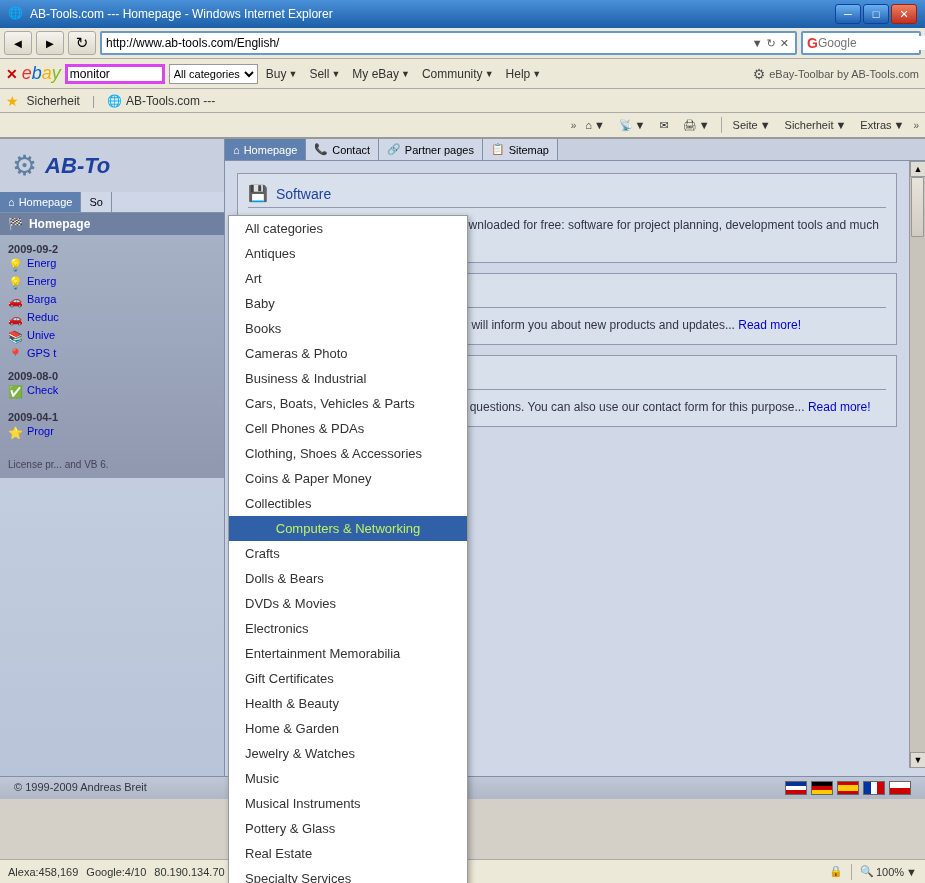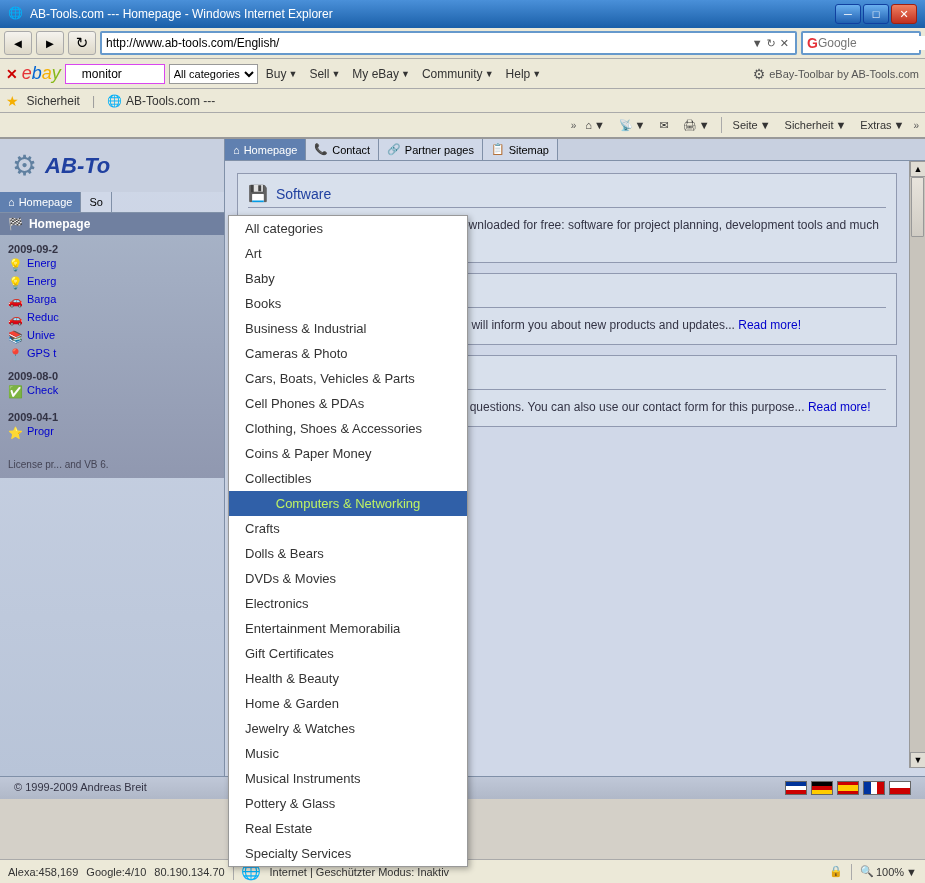--- a/index.html
+++ b/index.html
@@ -69,21 +69,21 @@
       height: 30px;
     }
     .ebay-close-btn { color: #cc0000; font-size: 14px; cursor: pointer; font-weight: bold; }
     .ebay-logo { font-size: 18px; font-weight: normal; color: #e53238; font-style: italic; }
     .ebay-logo span:nth-child(1) { color: #e53238; }
     .ebay-logo span:nth-child(2) { color: #0064d2; }
     .ebay-logo span:nth-child(3) { color: #f5af02; }
     .ebay-logo span:nth-child(4) { color: #86b817; }
     .ebay-search-input {
       width: 100px; height: 20px;
-      border: 1px solid #d946ef; padding: 0 16px; font-size: 12px;
+      border: 3px solid #d946ef; padding: 0 2px; font-size: 12px;
     }
     .cat-select {
       height: 20px; font-size: 11px; border: 1px solid #999;
       background: white; position: relative;
     }
     .ebay-nav-link {
       font-size: 12px; color: #333; cursor: pointer;
       padding: 2px 4px; display: flex; align-items: center; gap: 2px;
       white-space: nowrap;
     }
@@ -511,25 +511,26 @@
           <div class="scroll-thumb"></div>
         </div>
         <div class="scroll-btn">▼</div>
       </div>
     </div>
   </div>
 
   <div class="dropdown-overlay">
     <div class="dropdown-menu" id="dropdown-menu">
     <div class="dropdown-item">All categories</div>
+        <div class="dropdown-item">Antiques</div>
         <div class="dropdown-item">Art</div>
         <div class="dropdown-item">Baby</div>
         <div class="dropdown-item">Books</div>
+        <div class="dropdown-item">Cameras &amp; Photo</div>
         <div class="dropdown-item">Business &amp; Industrial</div>
-        <div class="dropdown-item">Cameras &amp; Photo</div>
         <div class="dropdown-item">Cars, Boats, Vehicles &amp; Parts</div>
         <div class="dropdown-item">Cell Phones &amp; PDAs</div>
         <div class="dropdown-item">Clothing, Shoes &amp; Accessories</div>
         <div class="dropdown-item">Coins &amp; Paper Money</div>
         <div class="dropdown-item">Collectibles</div>
         <div class="dropdown-item highlighted">Computers &amp; Networking</div>
         <div class="dropdown-item">Crafts</div>
         <div class="dropdown-item">Dolls &amp; Bears</div>
         <div class="dropdown-item">DVDs &amp; Movies</div>
         <div class="dropdown-item">Electronics</div>

